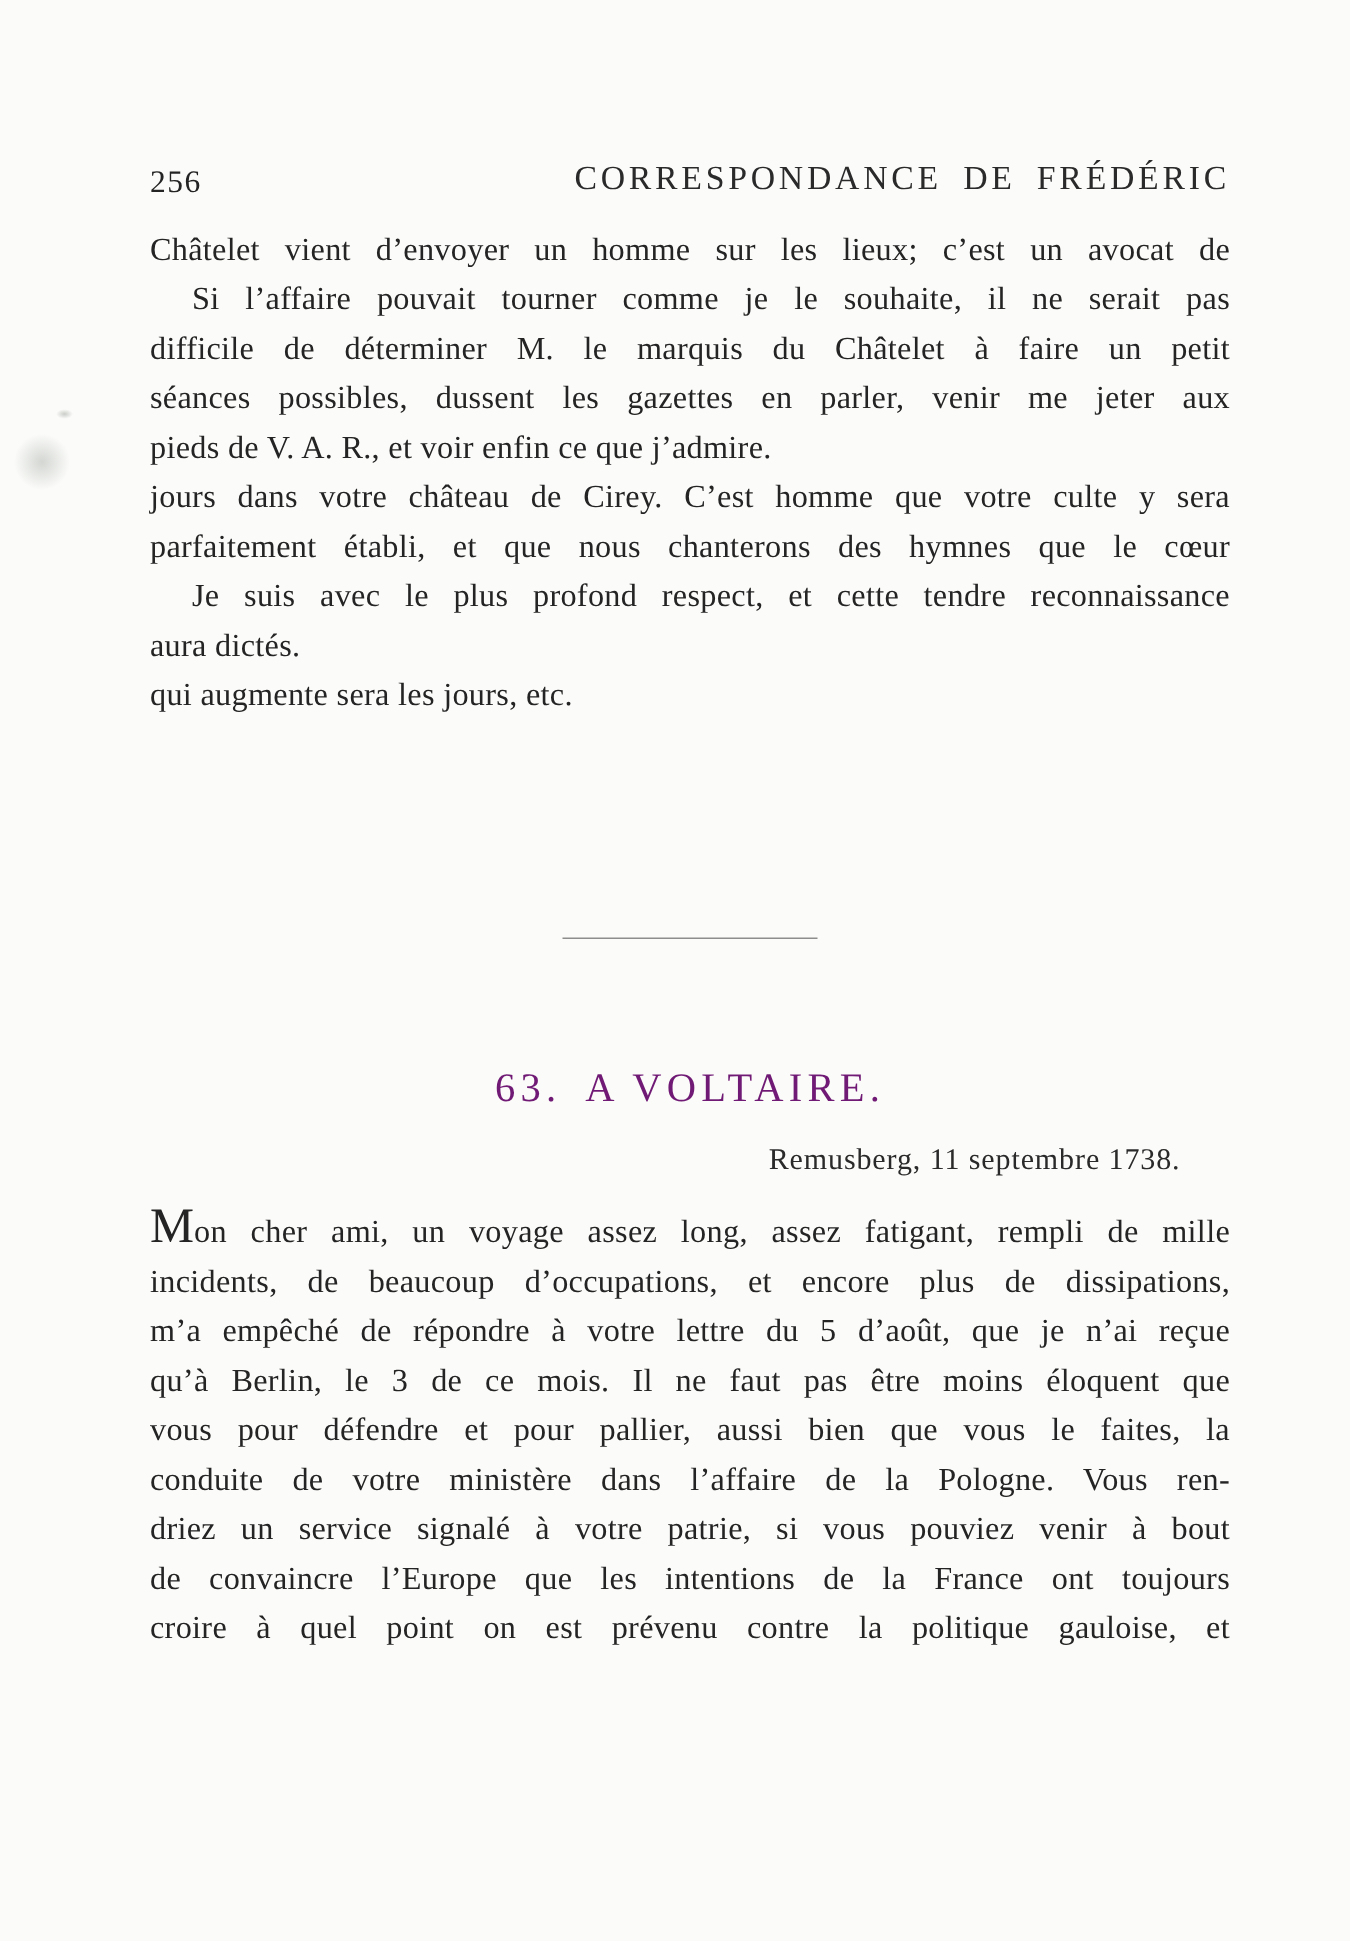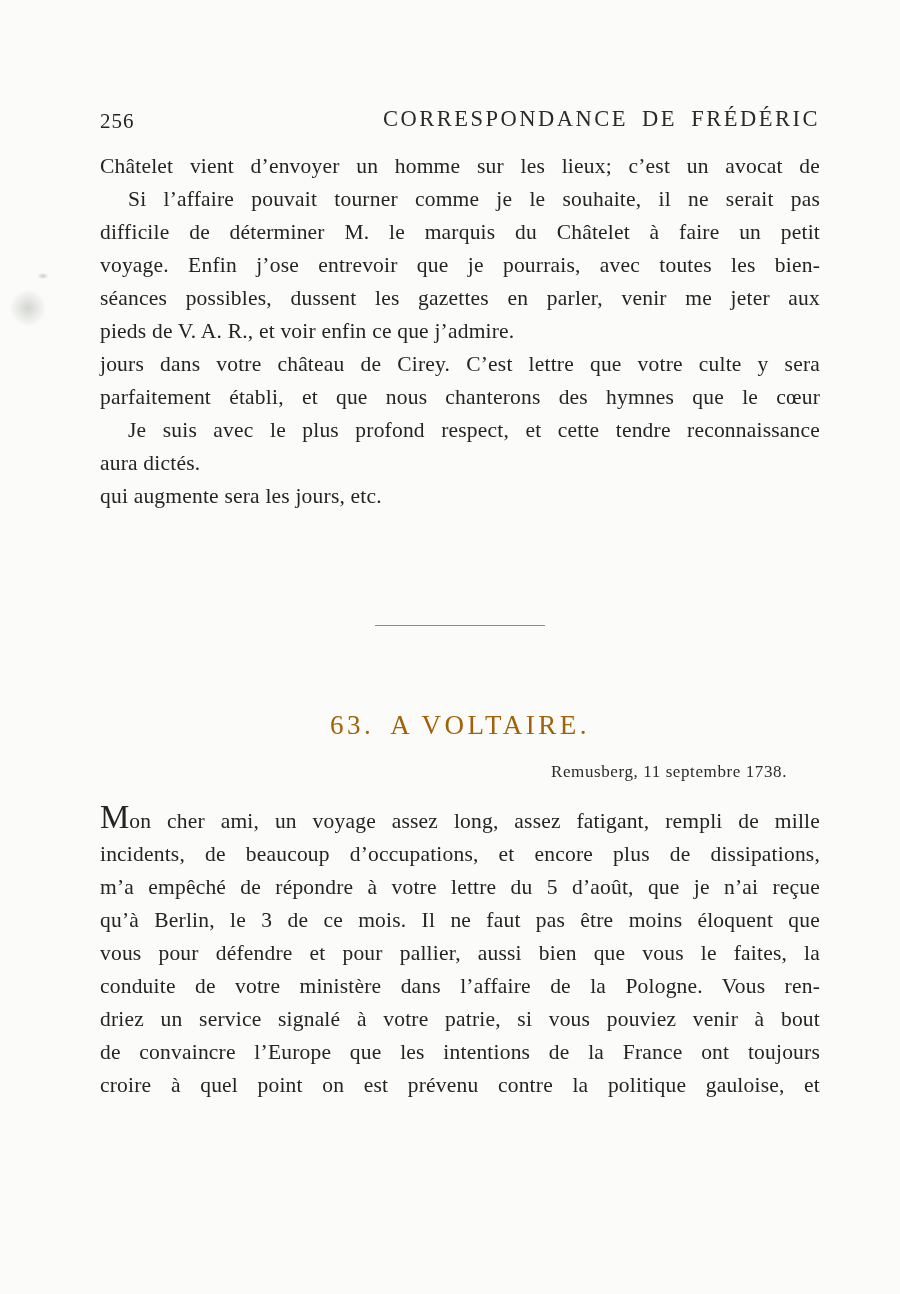--- a/index.html
+++ b/index.html
@@ -84,30 +84,30 @@
   .letter-heading {
     position: absolute;
     top: 710px;
     left: 0;
     width: 720px;
     margin: 0;
     text-align: center;
     font-size: 27px;
     font-weight: normal;
     letter-spacing: 3.5px;
-    color: #a16207;
+    color: #701a75;
   }
   .letter-heading .lt { margin-left: 16px; }
   .dateline {
     position: absolute;
     top: 762px;
     left: 0;
     width: 687px;
     text-align: right;
-    font-size: 17px;
+    font-size: 20px;
     letter-spacing: 0.6px;
     color: #2a2a2a;
   }
   
   .artifact { position: absolute; pointer-events: none; }
   .smudge-left {
     left: 2px; top: 282px;
     width: 52px; height: 52px;
     background: radial-gradient(closest-side, rgba(110,115,110,0.28), rgba(110,115,110,0) 72%);
   }
@@ -154,24 +154,23 @@
 
     <div class="running-head">
       <span class="pagenum">256</span>
       <span class="runtitle">CORRESPONDANCE DE FRÉDÉRIC</span>
     </div>
 
     <div class="body-lines block-top">
       <div class="line just">Châtelet vient d’envoyer un homme sur les lieux; c’est un avocat de</div>
       <div class="line just ind">Si l’affaire pouvait tourner comme je le souhaite, il ne serait pas</div>
       <div class="line just">difficile de déterminer M. le marquis du Châtelet à faire un petit</div>
-      <div class="line just">voyage. Enfin j’ose entrevoir que je pourrais, avec toutes les bien-</div>
       <div class="line just">séances possibles, dussent les gazettes en parler, venir me jeter aux</div>
       <div class="line">pieds de V. A. R., et voir enfin ce que j’admire.</div>
-      <div class="line just">jours dans votre château de Cirey. C’est lettre que votre culte y sera</div>
+      <div class="line just">jours dans votre château de Cirey. C’est homme que votre culte y sera</div>
       <div class="line just">parfaitement établi, et que nous chanterons des hymnes que le cœur</div>
       <div class="line just ind">Je suis avec le plus profond respect, et cette tendre reconnaissance</div>
       <div class="line">aura dictés.</div>
       <div class="line">qui augmente sera les jours, etc.</div>
     </div>
 
     <div class="divider"></div>
 
     <h2 class="letter-heading">
       <span>63.</span><span class="lt">A VOLTAIRE.</span>

